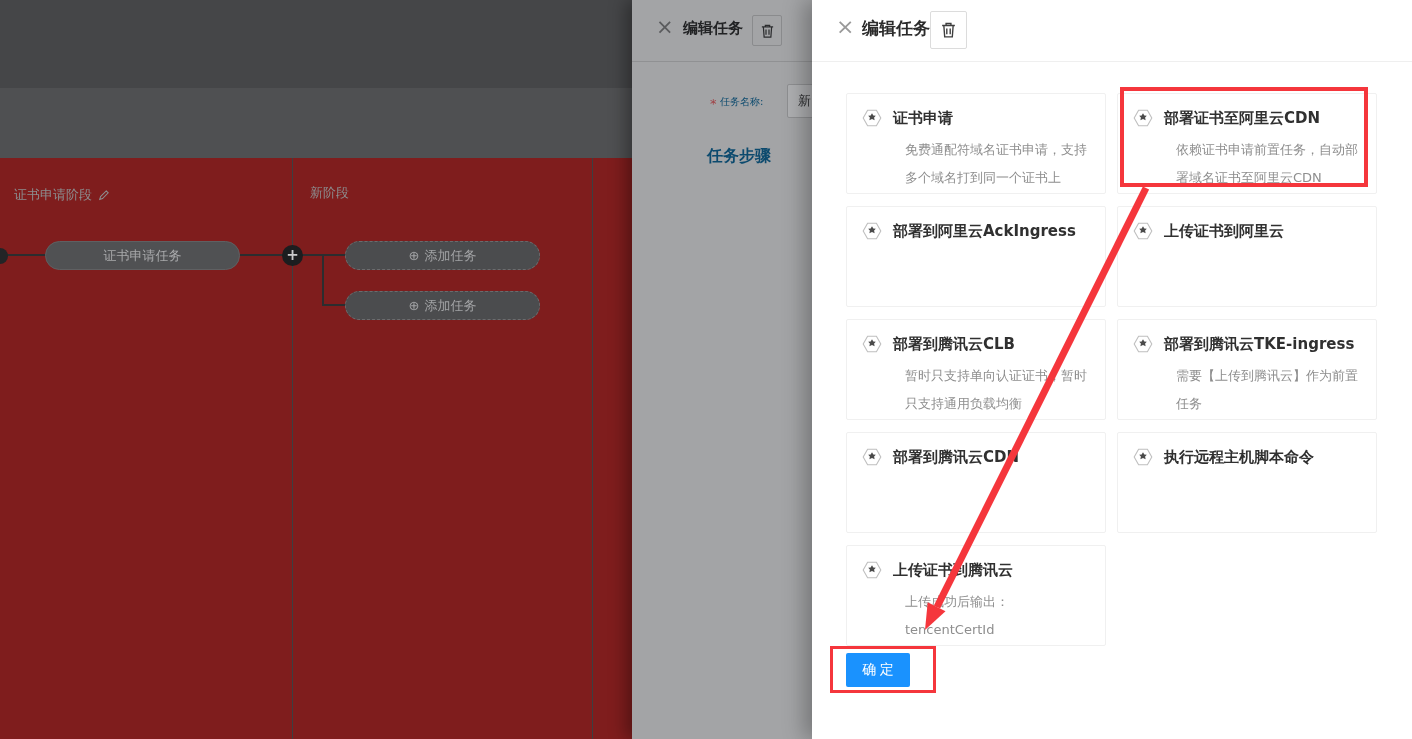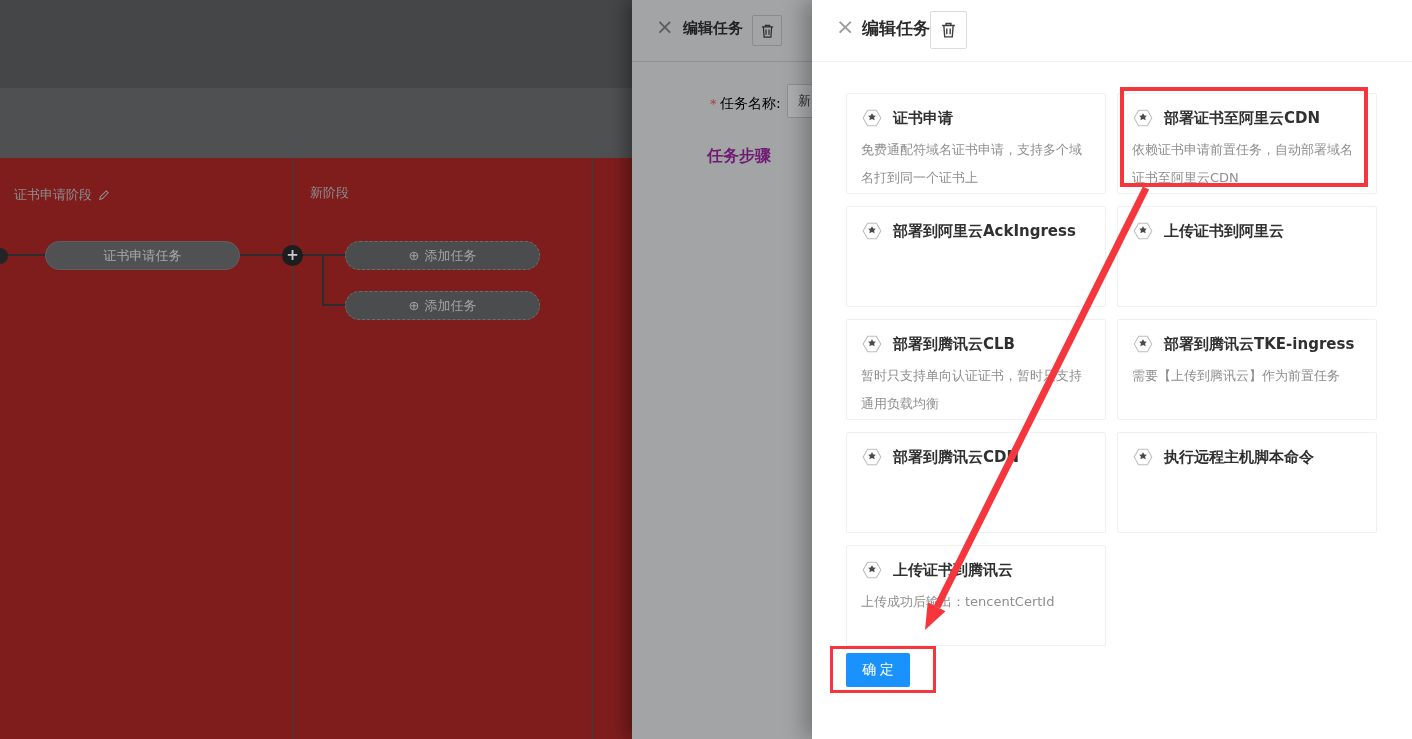--- a/index.html
+++ b/index.html
@@ -27,43 +27,43 @@
 
   
   .drawer-back { position:absolute; left:632px; top:0; width:180px; height:739px; background:#a3a4a6;
                  box-shadow:-6px 0 16px rgba(0,0,0,0.35); overflow:hidden; }
   .drawer-back .hdr { position:absolute; left:0; top:0; width:600px; height:62px; border-bottom:1px solid #909193; }
   .drawer-back .close-x { position:absolute; left:24px; top:17px; font-size:21px; color:#5a5b5d; line-height:1; cursor:pointer; }
   .drawer-back .hdr-title { position:absolute; left:51px; top:19px; font-size:15px; font-weight:bold; color:#222325; }
   .drawer-back .trash-btn { position:absolute; left:120px; top:15px; width:30px; height:31px;
                  border:1px solid #8a8b8d; border-radius:2px; display:flex; align-items:center; justify-content:center; cursor:pointer; }
   .req-mark { position:absolute; left:78px; top:96px; color:#a04145; font-size:13px; }
-  .fld-label { position:absolute; left:88px; top:95px; color:#000000; font-size:14px; }
+  .fld-label { position:absolute; left:88px; top:95px; color:#0c4a6e; font-size:10px; }
   .fld-input { position:absolute; left:155px; top:84px; width:120px; height:34px; background:#aeafb1;
                border:1px solid #8e8f91; border-radius:2px; color:#2b2c2e; font-size:13px; padding:0 10px;
                display:flex; align-items:center; }
-  .steps-title { position:absolute; left:75px; top:146px; font-size:16px; font-weight:bold; color:#701a75; }
+  .steps-title { position:absolute; left:75px; top:146px; font-size:16px; font-weight:bold; color:#0c4a6e; }
 
   
   .drawer-front { position:absolute; left:812px; top:0; width:600px; height:739px; background:#ffffff;
                   box-shadow:-8px 0 20px rgba(0,0,0,0.28); }
   .drawer-front .hdr { position:absolute; left:0; top:0; width:600px; height:62px; border-bottom:1px solid #efefef; background:#fff; }
   .drawer-front .close-x { position:absolute; left:24px; top:16px; font-size:22px; color:#9a9a9a; line-height:1; cursor:pointer; }
   .drawer-front .hdr-title { position:absolute; left:50px; top:17px; font-size:17px; font-weight:bold; color:#2b2b2b; }
   .drawer-front .trash-btn { position:absolute; left:118px; top:11px; width:37px; height:38px; background:#fff;
                   border:1px solid #dcdcdc; border-radius:2px; display:flex; align-items:center; justify-content:center; cursor:pointer; }
 
   .card-grid { position:absolute; left:34px; top:93px; width:431px;
                display:grid; grid-template-columns:260px 260px; column-gap:11px; row-gap:12px; grid-auto-rows:101px; }
   .card { position:relative; background:#fff; border:1px solid #f0f0f0; border-radius:2px;
           padding:13px 12px 0 14px; cursor:pointer; }
   .card-head { display:flex; align-items:center; gap:10px; }
   .card-icon { width:22px; height:22px; flex:0 0 22px; display:inline-flex; }
   .card-title { font-size:15px; font-weight:600; color:#303030; white-space:nowrap; }
-  .card-desc { margin-top:7px; font-size:13px; color:#8e8e8e; line-height:28px; padding-right:2px; }
+  .card-desc { margin-top:7px; font-size:13px; color:#8e8e8e; line-height:28px; padding-right:2px;margin-left:44px; }
   .hl-rect { position:absolute; left:2px; top:-7px; width:248px; height:100px; border:4px solid #f5363c; pointer-events:none; }
 
   .confirm-btn { position:absolute; left:34px; top:653px; width:64px; height:34px; background:#1a92fe;
                  border:none; border-radius:2px; color:#ffffff; font-size:14px; cursor:pointer;
                  font-family:Liberation Serif, serif; }
   .confirm-rect { position:absolute; left:830px; top:646px; width:106px; height:47px; border:3px solid #f5363c;
                   pointer-events:none; z-index:30; }
   .arrow-svg { position:absolute; left:0; top:0; width:1412px; height:739px; pointer-events:none; z-index:25; }
 </style>
 </head>

